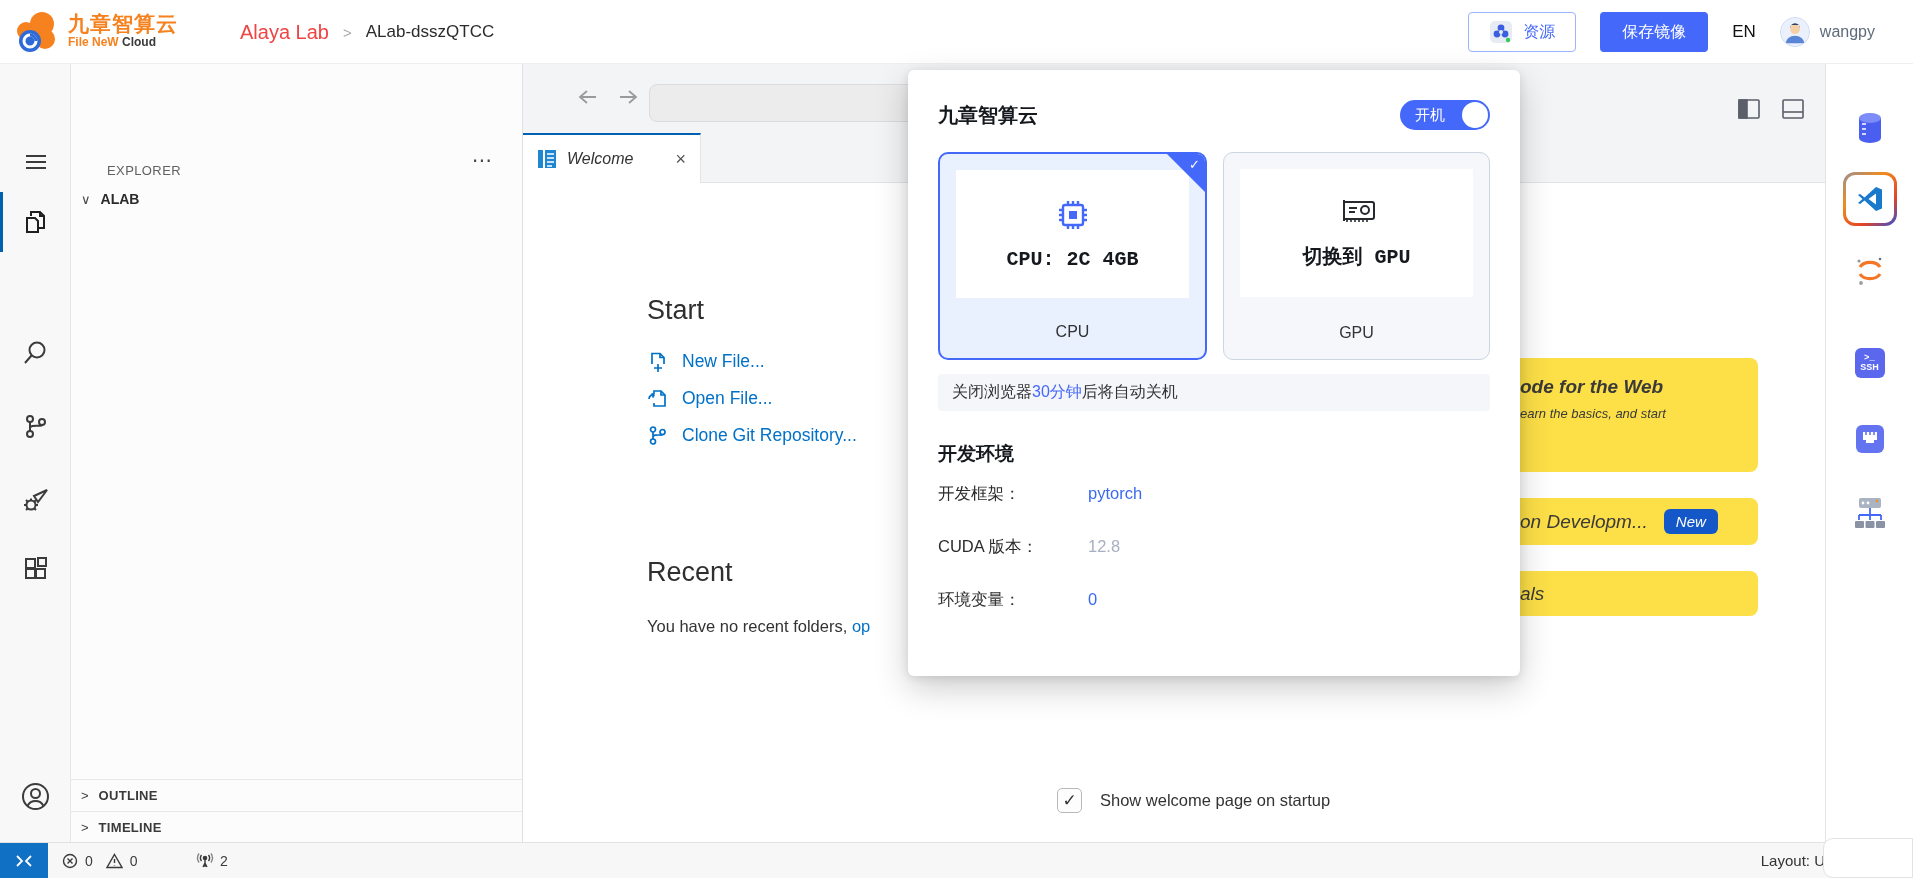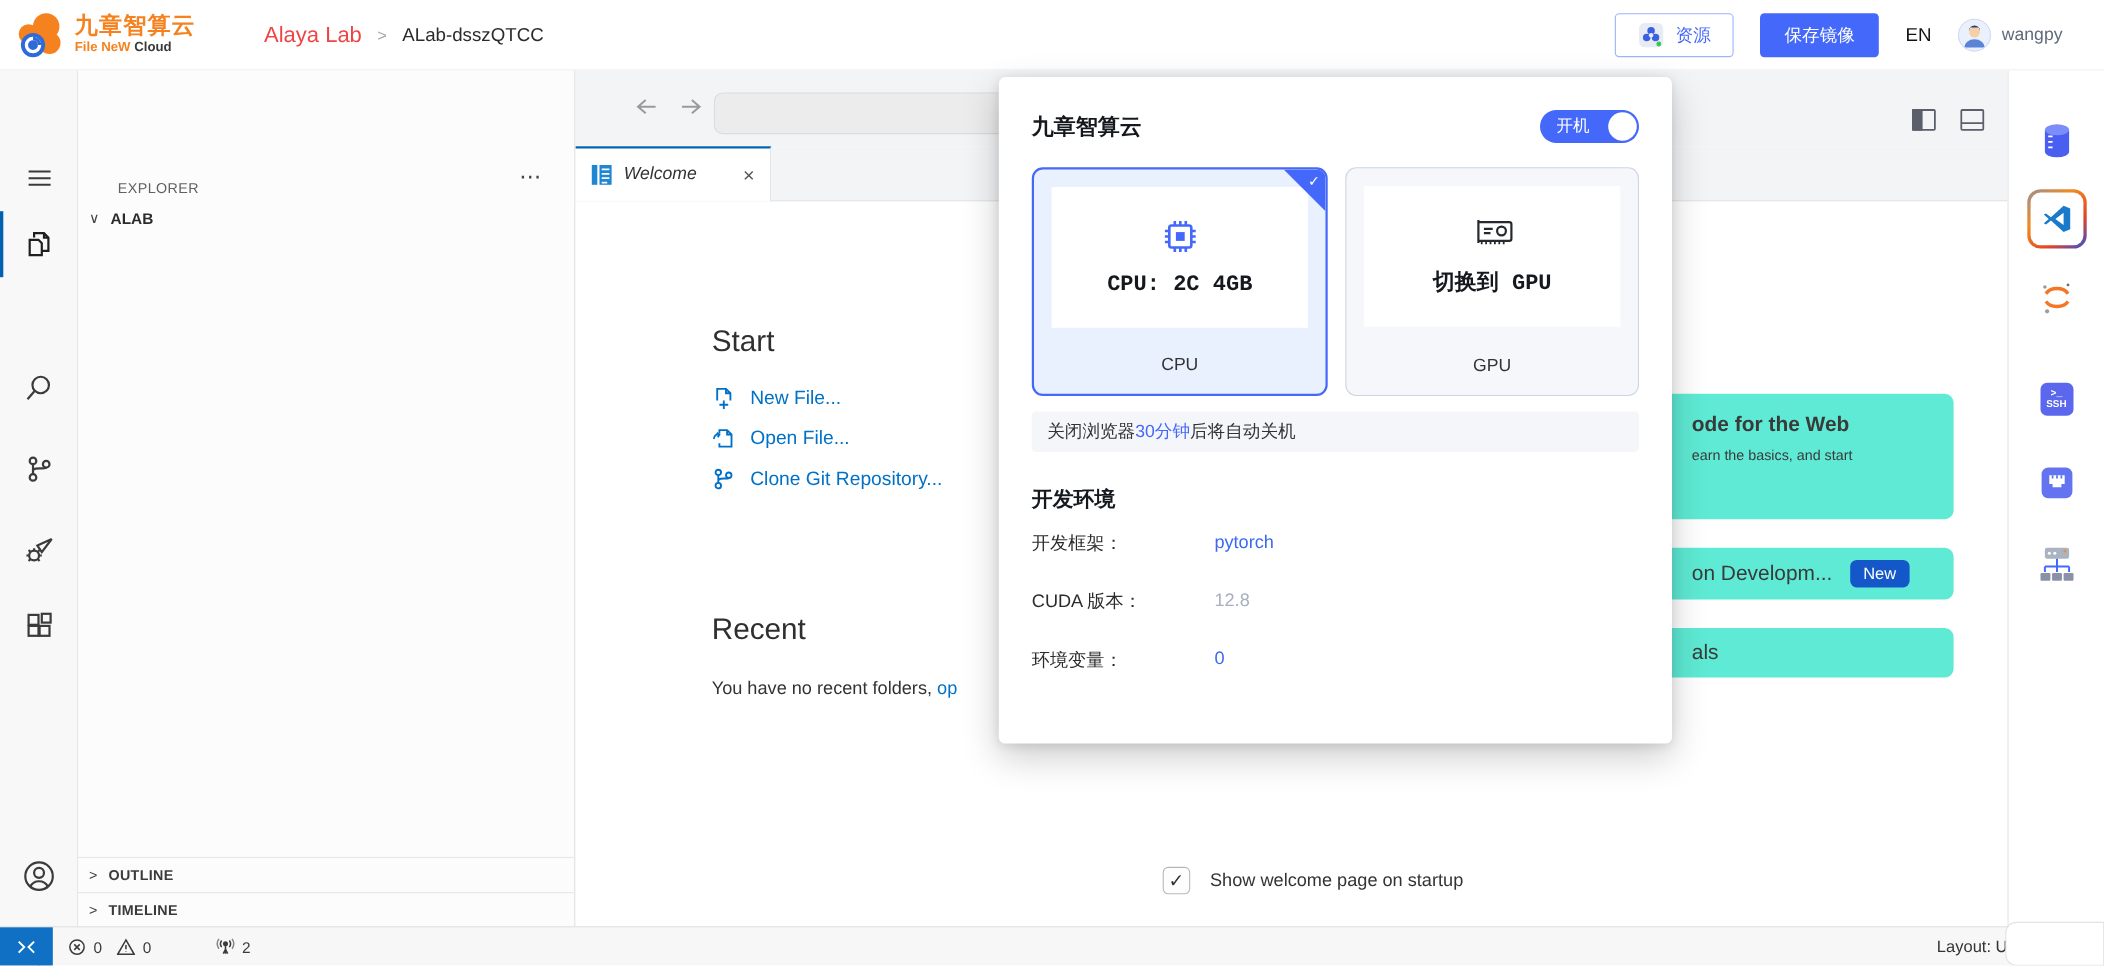--- a/index.html
+++ b/index.html
@@ -58,21 +58,21 @@
   
   .editor { position:absolute; left:523px; top:183px; width:1302px; height:659px; background:#fff; z-index:3; }
   .h-start { position:absolute; left:124px; top:112px; font-size:27px; font-weight:400; color:#2f2f2f; }
   .start-links { position:absolute; left:124px; top:168px; display:flex; flex-direction:column; gap:16px; }
   .slink { display:flex; align-items:center; gap:14px; color:#0071c8; font-size:17.5px; cursor:pointer; }
   .h-recent { position:absolute; left:124px; top:374px; font-size:27px; font-weight:400; color:#2f2f2f; }
   .recent-line { position:absolute; left:124px; top:434px; font-size:16.5px; color:#333; }
   .recent-line .lnk { color:#0071c8; cursor:pointer; }
 
   .walkthroughs { position:absolute; left:919px; top:0; width:316px; }
-  .wt-card { position:absolute; left:18px; width:316px; background:#5eead4; border-radius:8px; padding-left:78px; cursor:pointer; }
+  .wt-card { position:absolute; left:0; width:316px; background:#fde047; border-radius:8px; padding-left:78px; cursor:pointer;font-style:italic; }
   .wt1 { top:175px; height:114px; }
   .wt1 .wt-title { margin-top:18px; font-size:19px; font-weight:700; color:#3a3a3a; }
   .wt1 .wt-sub { margin-top:8px; font-size:13px; color:#3a3a3a; }
   .wt2 { top:315px; height:47px; display:flex; align-items:center; gap:16px; }
   .wt2 .wt-title { font-size:19px; color:#3a3a3a; }
   .badge-new { background:#1457c9; color:#fff; font-size:15px; padding:4px 12px; border-radius:6px; }
   .wt3 { top:388px; height:45px; display:flex; align-items:center; }
   .wt3 .wt-title { font-size:19px; color:#3a3a3a; }
 
   .welcome-check { position:absolute; left:534px; top:605px; display:flex; align-items:center; gap:18px; cursor:pointer; }
@@ -110,21 +110,21 @@
   .rcard-inner { position:absolute; left:16px; right:16px; top:16px; height:128px; background:#fff; display:flex; flex-direction:column; align-items:center; justify-content:center; gap:16px;font-family:Liberation Mono, monospace; }
   .rcard-label { font-size:20px; font-weight:700; color:#15181d; }
   .rcard-footer { position:absolute; left:0; right:0; bottom:0; height:52px; display:flex; align-items:center; justify-content:center; font-size:16px; color:#333; }
   .corner-check { position:absolute; top:0; right:0; width:0; height:0; border-top:38px solid #4468fa; border-left:38px solid transparent; }
   .corner-check-mark { position:absolute; top:3px; right:5px; color:#fff; font-size:13px; font-weight:700; }
   .rp-notice { margin:14px 30px 0; background:#f4f6f9; border-radius:4px; padding:8px 14px; font-size:16px; color:#333; }
   .rp-notice .hl { color:#4468fa; }
   .rp-devenv { margin:30px 30px 0; font-size:19px; font-weight:700; color:#15181d; }
   .rp-row { display:flex; align-items:center; margin:0 30px; height:53px; }
   .rp-row .lbl { width:150px; font-size:16.5px; color:#2b2b2b; }
-  .rp-row .val { font-size:16.5px; margin-left:16px; }
+  .rp-row .val { font-size:16.5px; }
   .val.link { color:#3b6af0; cursor:pointer; }
   .val.muted { color:#a6b0c0; }
 
   svg { display:block; }
 </style>
 </head>
 <body>
 
 <div class="stage">
 

